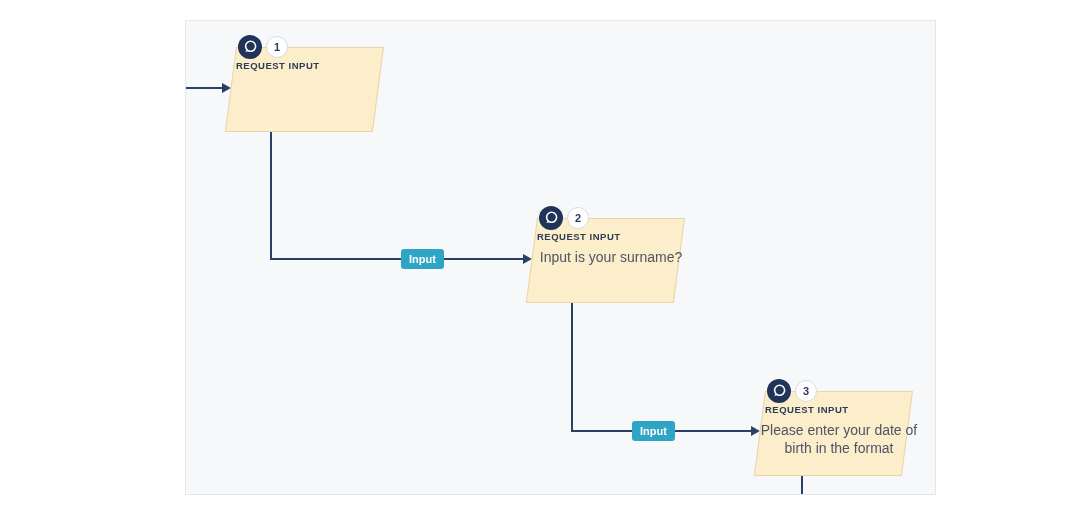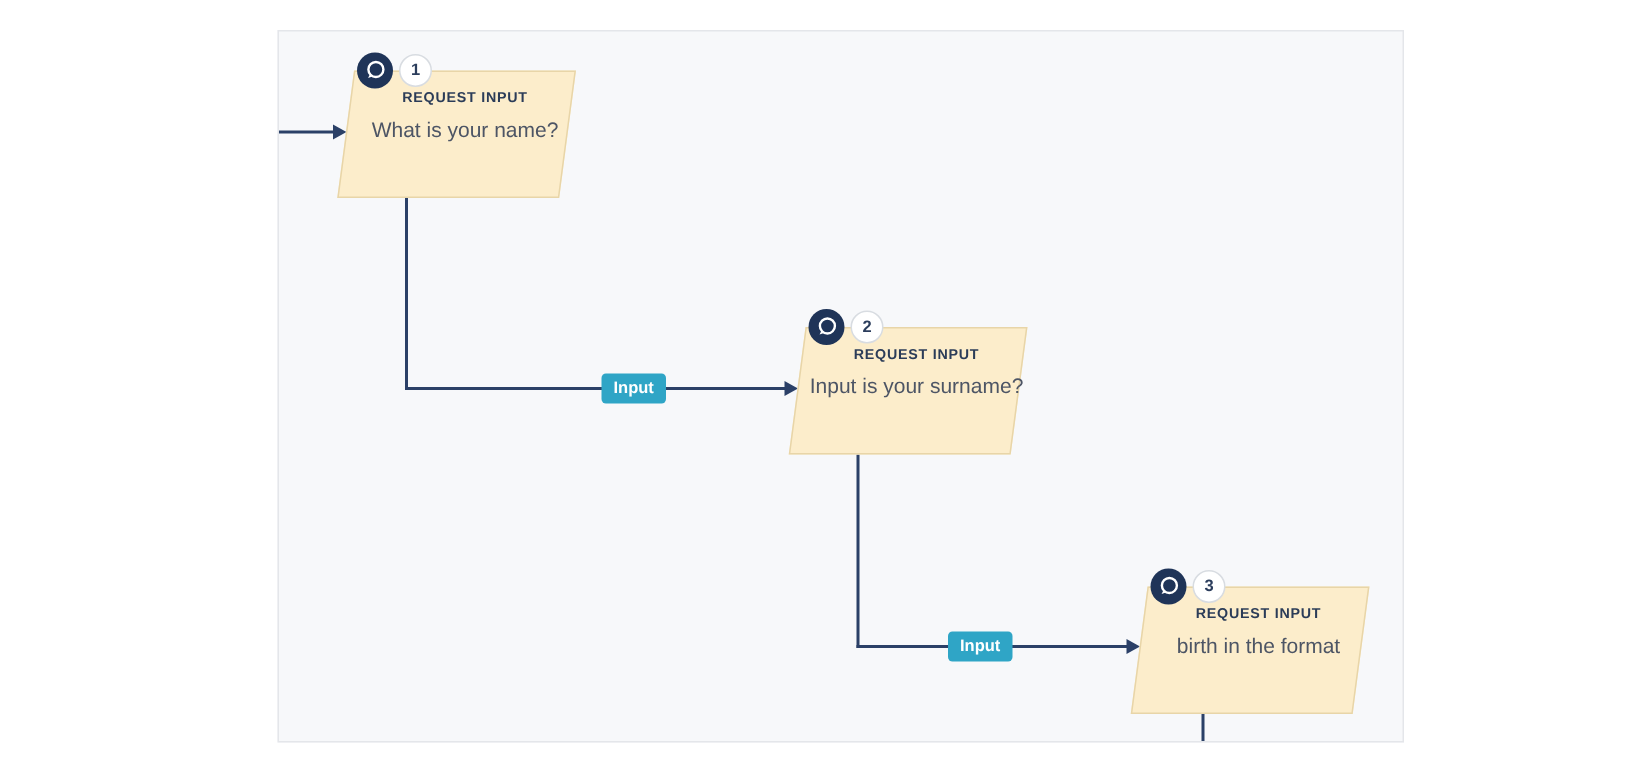--- a/index.html
+++ b/index.html
@@ -44,21 +44,21 @@
   .chat-badge{
     position:absolute;left:2px;top:-12px;width:24px;height:24px;border-radius:50%;
     background:var(--icon-bg);display:flex;align-items:center;justify-content:center;
   }
   .num-badge{
     position:absolute;left:30px;top:-11px;width:22px;height:22px;border-radius:50%;
     background:#fff;border:1px solid var(--number-border);
     color:var(--number-text);font-size:11px;font-weight:600;
     display:flex;align-items:center;justify-content:center;
   }
-  .node-content{position:relative;width:148px;padding-top:13px;text-align:center;}
+  .node-content{position:relative;width:148px;padding-top:13px;text-align:left;}
   .node-type{
     font-size:9.5px;font-weight:bold;letter-spacing:.5px;
     color:var(--type-label);margin-bottom:6px;
   }
   .node-text{
     display:flex;flex-direction:column;align-items:center;
     font-size:14px;line-height:18px;color:var(--question-text);
   }
   .node-text span{white-space:nowrap;}
   .node-text span:empty{display:none;}
@@ -94,24 +94,20 @@
       <div class="node-bg"></div>
       <div class="chat-badge">
         <svg width="24" height="24" viewBox="0 0 24 24">
           <circle cx="12.6" cy="11.3" r="5" fill="none" stroke="#ffffff" stroke-width="1.6"></circle>
           <path d="M8.8 14.2 L7.4 17 L10.8 15.9 Z" fill="#ffffff"></path>
         </svg>
       </div>
       <div class="num-badge">1</div>
       <div class="node-content">
         <div class="node-type">REQUEST INPUT</div>
-        <div class="node-text">
-          <span>What is your name?</span>
-
-        </div>
       </div>
     </div>
 
     <div class="node node-2">
       <div class="node-bg"></div>
       <div class="chat-badge">
         <svg width="24" height="24" viewBox="0 0 24 24">
           <circle cx="12.6" cy="11.3" r="5" fill="none" stroke="#ffffff" stroke-width="1.6"></circle>
           <path d="M8.8 14.2 L7.4 17 L10.8 15.9 Z" fill="#ffffff"></path>
         </svg>
@@ -131,20 +127,21 @@
       <div class="chat-badge">
         <svg width="24" height="24" viewBox="0 0 24 24">
           <circle cx="12.6" cy="11.3" r="5" fill="none" stroke="#ffffff" stroke-width="1.6"></circle>
           <path d="M8.8 14.2 L7.4 17 L10.8 15.9 Z" fill="#ffffff"></path>
         </svg>
       </div>
       <div class="num-badge">3</div>
       <div class="node-content">
         <div class="node-type">REQUEST INPUT</div>
         <div class="node-text">
+          <span>Please enter your date of</span>
           <span>birth in the format</span>
         </div>
       </div>
     </div>
 
     <div class="io-badge badge-1">Input</div>
     <div class="io-badge badge-2">Input</div>
 
   </div>
 </div>

